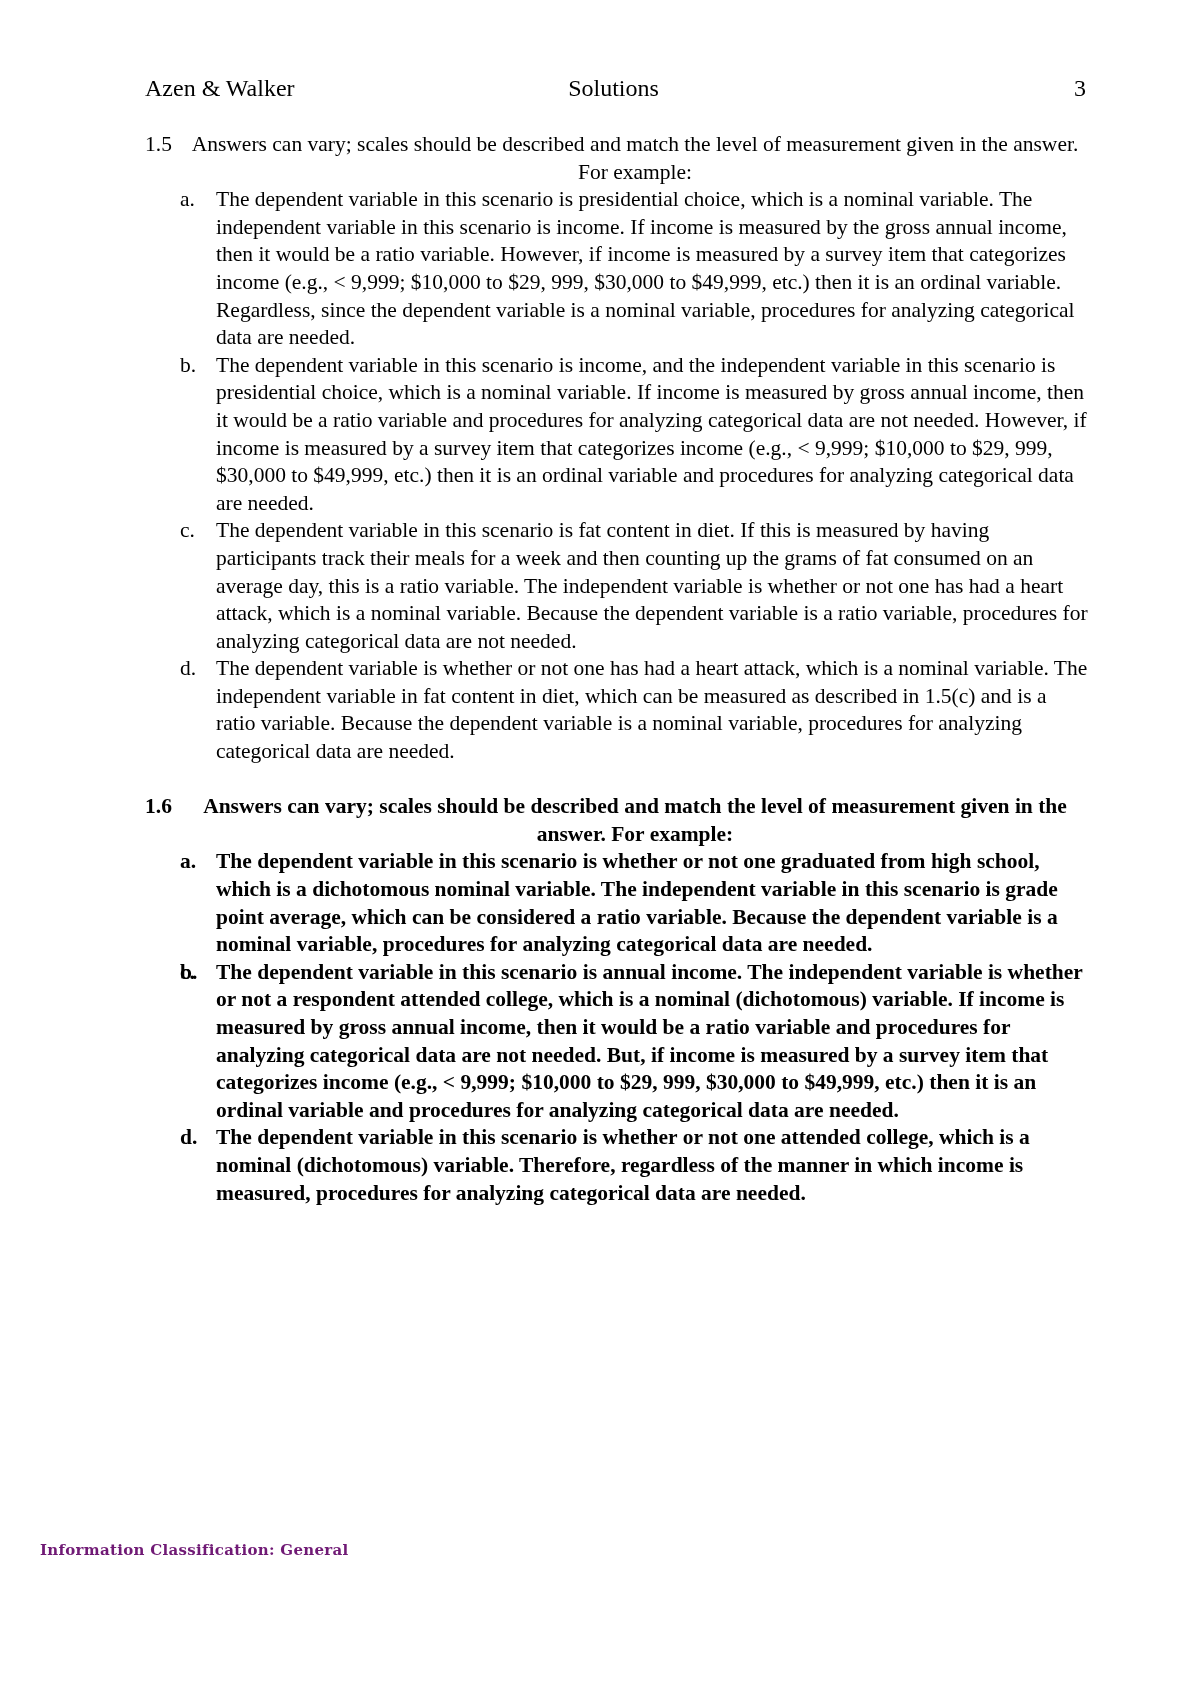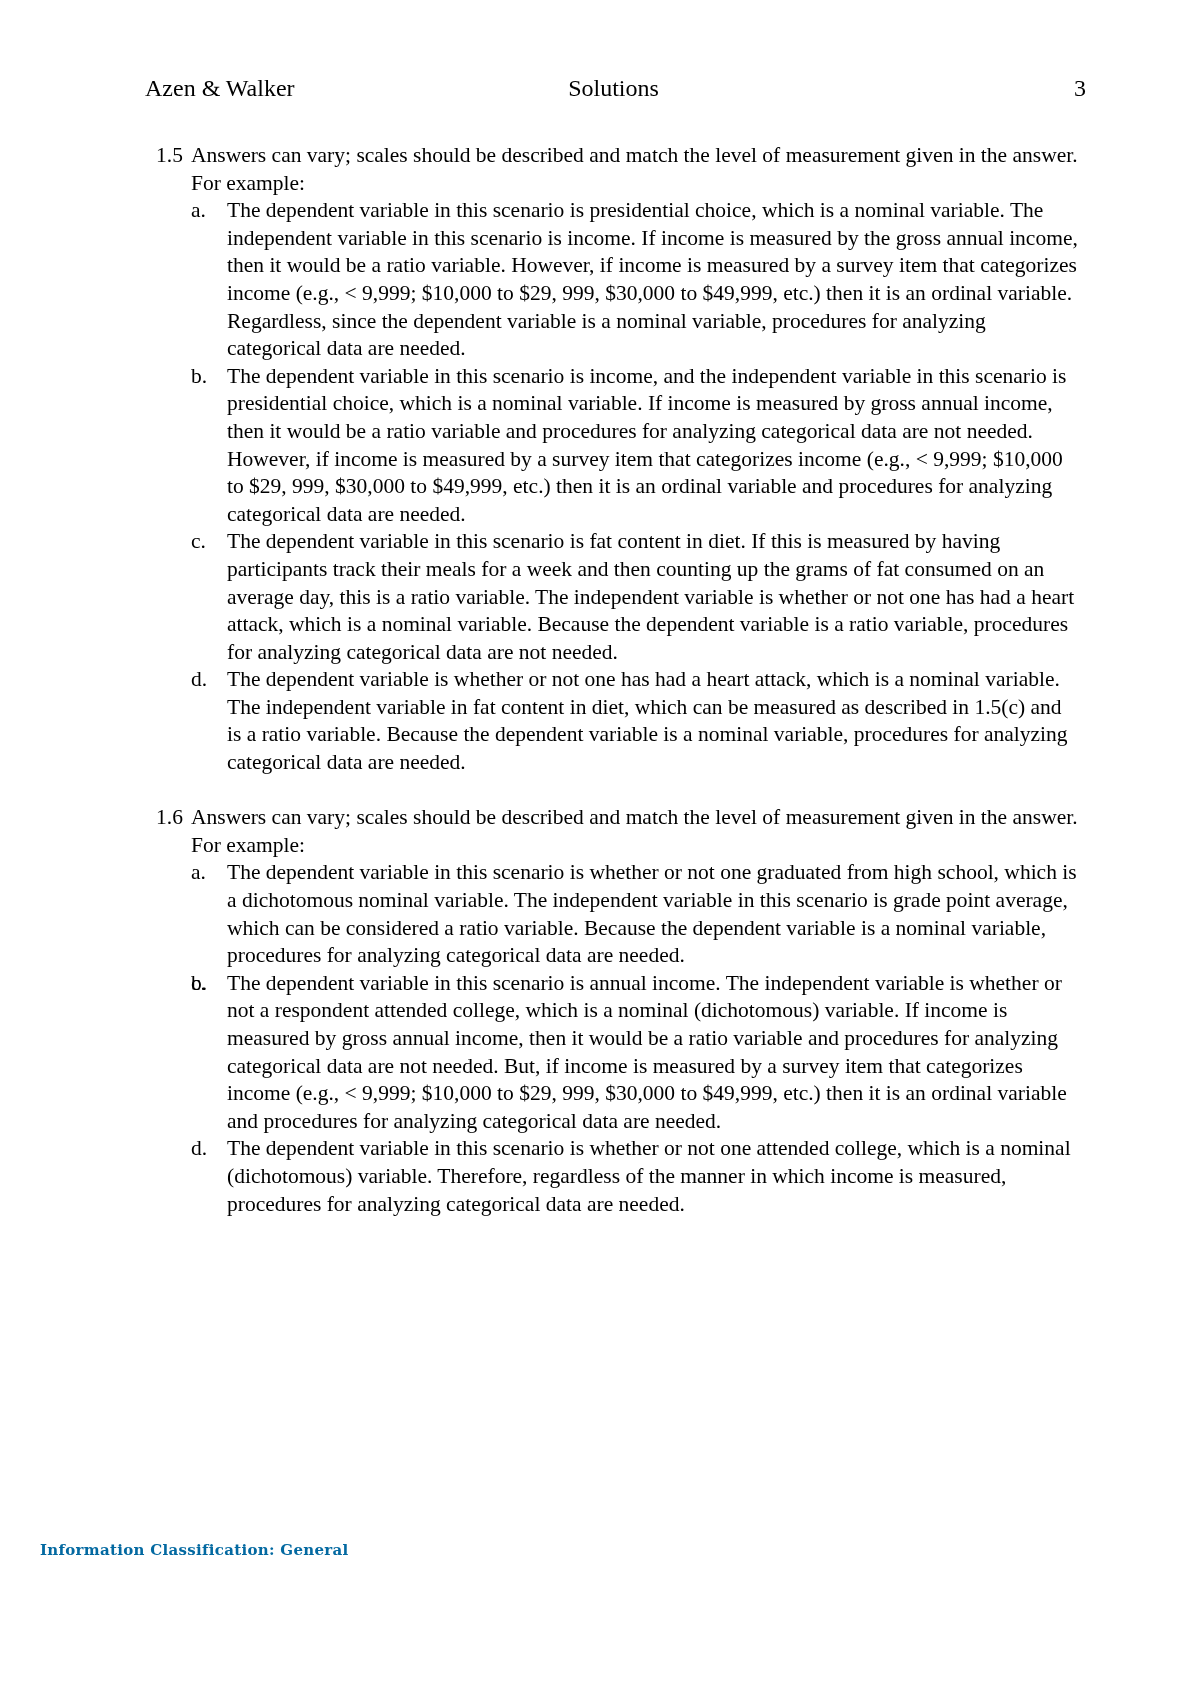--- a/index.html
+++ b/index.html
@@ -5,24 +5,24 @@
   html, body { margin: 0; padding: 0; background: #ffffff; }
   body { width: 1191px; height: 1684px; position: relative; overflow: hidden;
          font-family: "Liberation Serif", serif; color: #000; }
   .header { position: absolute; top: 74px; left: 145px; width: 941px; height: 28px;
             font-size: 24px; line-height: 28px; }
   .header .left { position: absolute; left: 0; top: 0; }
   .header .center { position: absolute; left: 0; right: 4px; top: 0; text-align: center; font-family: Liberation Serif, serif; }
   .header .right { position: absolute; right: 0; top: 0; }
   .content { position: absolute; top: 131px; left: 145px; width: 945px;
              font-size: 21.5px; line-height: 27.6px; }
-  .question { position: relative; padding-left: 35px; margin: 11px; }
-  .question + .question { margin-top: 27.6px; }
+  .question { position: relative; padding-left: 35px; margin: 0; }
+  .question + .question { margin-top: 27.6px; font-weight: bold; }
   .q-num { position: absolute; left: 0; top: 0; }
-  .q-intro { display: block; }
+  .q-intro { display: block; text-align: center; }
   ol.answers { list-style: none; margin: 0; padding: 0; }
   ol.answers li { position: relative; padding-left: 36px; }
   .ans-letter { position: absolute; left: 0; top: 0; }
   .footer { position: absolute; top: 1541px; left: 40px; font-family: "DejaVu Serif", serif;
             font-size: 15px; color: #1a73d1; font-weight: bold; letter-spacing: 0.3px; }
 </style>
 </head>
 <body>
 
 <div class="header">
@@ -73,13 +73,13 @@
       </li>
       <li>
         <span class="ans-letter">d.</span>
         <span>The dependent variable in this scenario is whether or not one attended college, which is a nominal (dichotomous) variable. Therefore, regardless of the manner in which income is measured, procedures for analyzing categorical data are needed.</span>
       </li>
     </ol>
   </div>
 
 </div>
 
-<div class="footer" style="color: #0369a1;">Information Classification: General</div>
+<div class="footer" style="color: #701a75;">Information Classification: General</div>
 
 </body></html>

